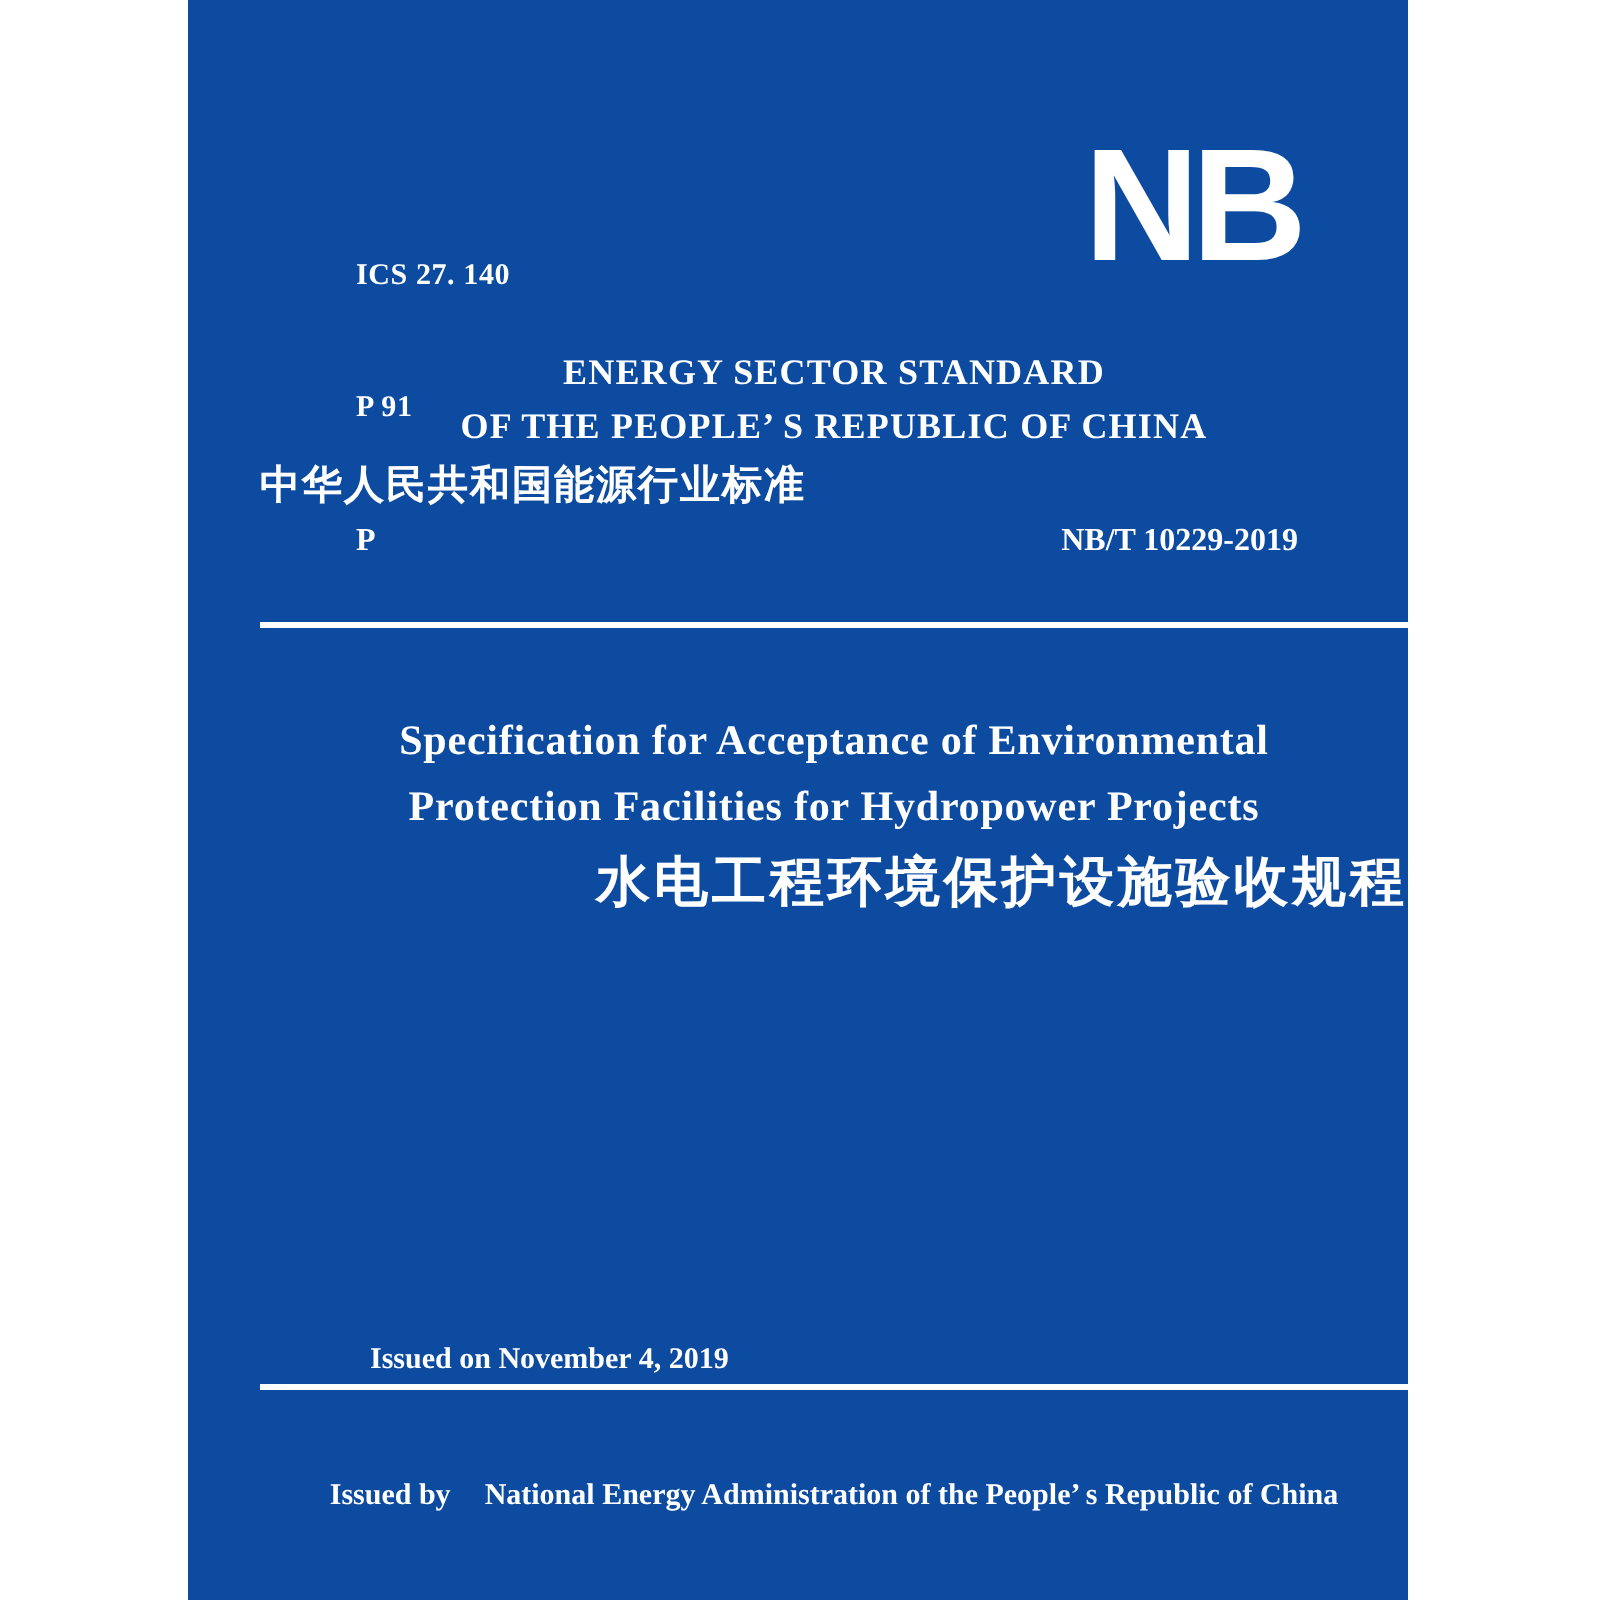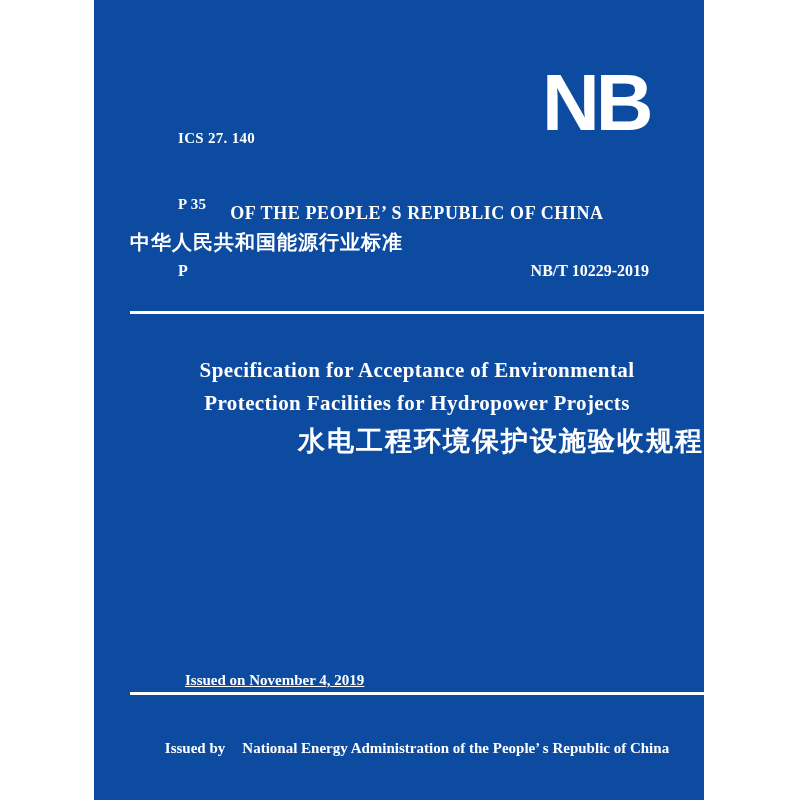--- a/index.html
+++ b/index.html
@@ -120,21 +120,20 @@
     top: 672px;
     box-sizing: border-box;
     padding-left: 55px;
     padding-right: 49px;
     display: flex;
     justify-content: space-between;
     align-items: baseline;
     font-size: 15px;
     font-weight: bold;
     white-space: nowrap;
-    text-decoration: underline;
   }
   .issued-by-row {
     position: absolute;
     left: 36px;
     width: 574px;
     top: 740px;
     display: flex;
     justify-content: center;
     gap: 17px;
     align-items: baseline;
@@ -144,25 +143,26 @@
   }
 </style>
 </head>
 <body>
 
 <div class="page">
   <div class="cover" style="background: rgb(13, 75, 161);">
 
     <div class="ics-block">
       <div>ICS 27. 140</div>
-      <div>P 35</div>
+      <div>P 91</div>
     </div>
 
     <div class="nb-logo">NB</div>
 
+    <div class="std-name-en l1">ENERGY SECTOR STANDARD</div>
     <div class="std-name-en l2">OF THE PEOPLE’ S REPUBLIC OF CHINA</div>
     <div class="std-name-zh">中华人民共和国能源行业标准</div>
 
     <div class="class-row">
       <span>P</span>
       <span>NB/T 10229-2019</span>
     </div>
 
     <div class="rule rule-1" style="background: rgb(255, 255, 255);"></div>
 

